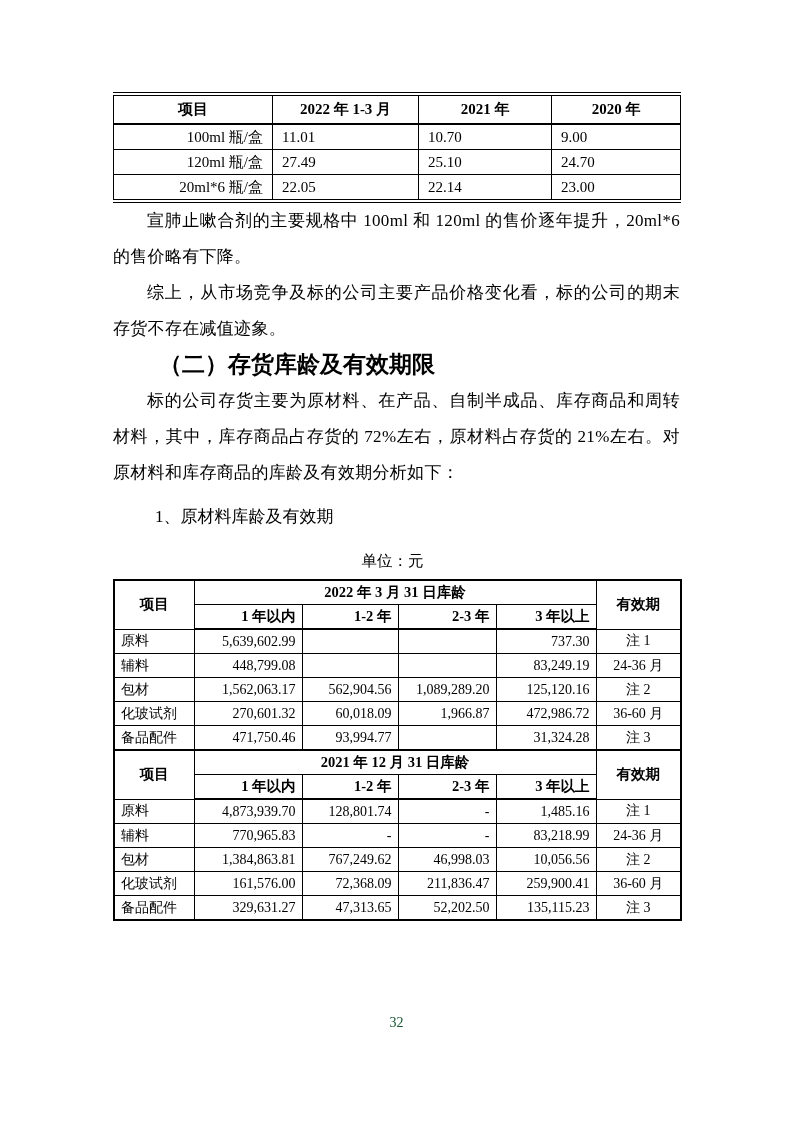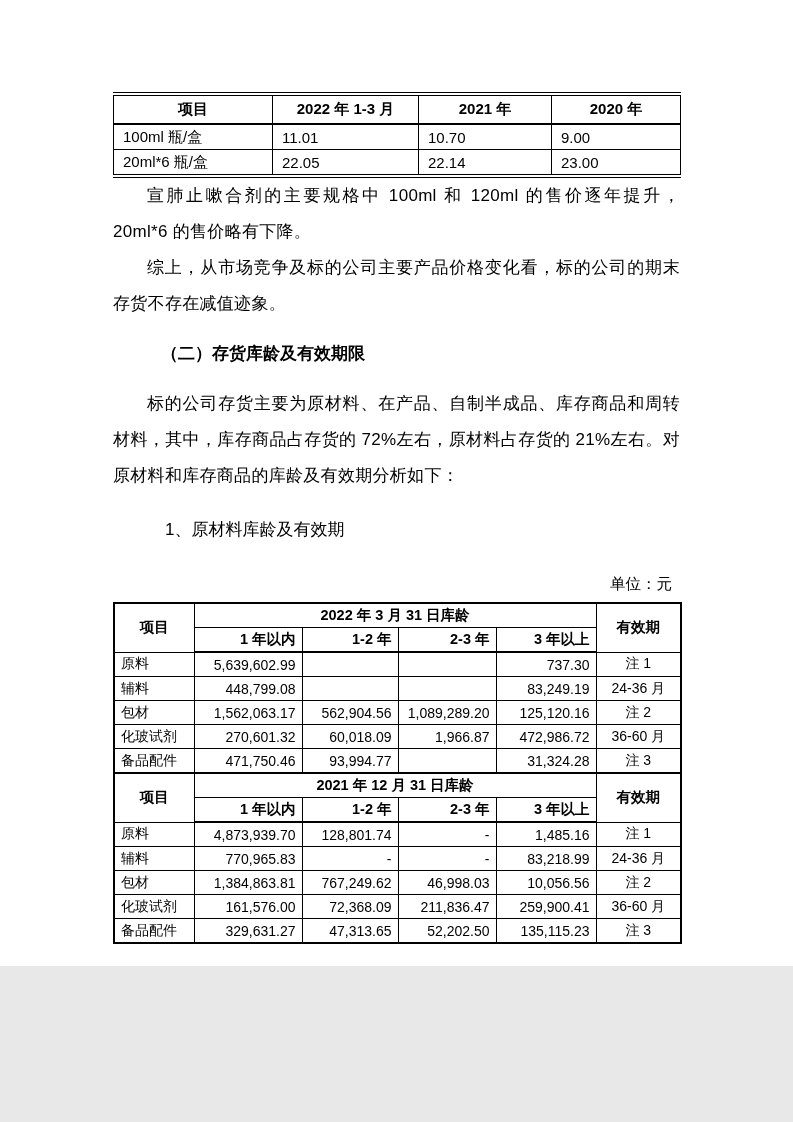--- a/index.html
+++ b/index.html
@@ -1,23 +1,23 @@
 <!DOCTYPE html>
 <html><head>
 <meta charset="utf-8">
 <style>
   html, body { margin: 0; padding: 0; background: #e8e8e8; }
   .page {
     position: relative;
     width: 793px;
-    height: 966px;
+    height: 1122px;
     margin: 0 auto;
     background: #ffffff;
     color: #000000;
-    font-family: Liberation Sans, sans-serif;
+    font-family: Liberation Serif, serif;
     overflow: hidden;
   }
   .content {
     position: absolute;
     left: 113px;
     top: 92px;
     width: 567px;
   }
 
   
@@ -38,50 +38,50 @@
     height: 24px;
     overflow: hidden;
     white-space: nowrap;
   }
   table.price-table th {
     font-weight: bold;
     text-align: center;
     height: 27px;
     border-bottom: 2px solid #000;
   }
-  table.price-table td.item { text-align: left; }
+  table.price-table td.item { text-align: right; }
   table.price-table td.num  { text-align: left; }
 
   
   .para {
     margin: 0;
     font-size: 17px;
     line-height: 36px;
     text-indent: 2em;
     text-align: justify;
     letter-spacing: 0.3px;
   }
   .heading {
-    margin: 14px;
-    font-size: 17px;
+    margin: 0;
+    font-size: 23px;
     line-height: 36px;
     text-indent: 2em;
     font-weight: bold;
   }
   .sub-heading {
-    margin: 18px;
+    margin: 8px;
     font-size: 17px;
     line-height: 36px;
     text-indent: 2em;
     font-weight: normal;
   }
   .unit-label {
     font-size: 15.5px;
     line-height: 36px;
-    text-align: right;
+    text-align: center;
     padding-right: 8px;
   }
 
   
   table.aging-table {
     width: 567px;
     border-collapse: collapse;
     table-layout: fixed;
     font-size: 14px;
     border: 2px solid #000;
@@ -104,21 +104,21 @@
   table.aging-table td.num  { text-align: right; }
   table.aging-table td.ctr  { text-align: center; margin-left: 10px; }
 
   .page-number {
     position: absolute;
     left: 0;
     width: 793px;
     top: 1015px;
     text-align: center;
     font-size: 14px;
-    color: #a16207;
+    color: #14532d;
   }
 </style>
 </head>
 <body>
 
 <div class="page">
   <div class="content">
 
     <table class="price-table">
       <colgroup>
@@ -134,20 +134,26 @@
           <th>2021 年</th>
           <th>2020 年</th>
         </tr>
       </thead>
       <tbody>
         <tr>
           <td class="item">100ml 瓶/盒</td>
           <td class="num">11.01</td>
           <td class="num">10.70</td>
           <td class="num">9.00</td>
+        </tr>
+        <tr>
+          <td class="item">120ml 瓶/盒</td>
+          <td class="num">27.49</td>
+          <td class="num">25.10</td>
+          <td class="num">24.70</td>
         </tr>
         <tr>
           <td class="item">20ml*6 瓶/盒</td>
           <td class="num">22.05</td>
           <td class="num">22.14</td>
           <td class="num">23.00</td>
         </tr>
       </tbody>
     </table>
 

